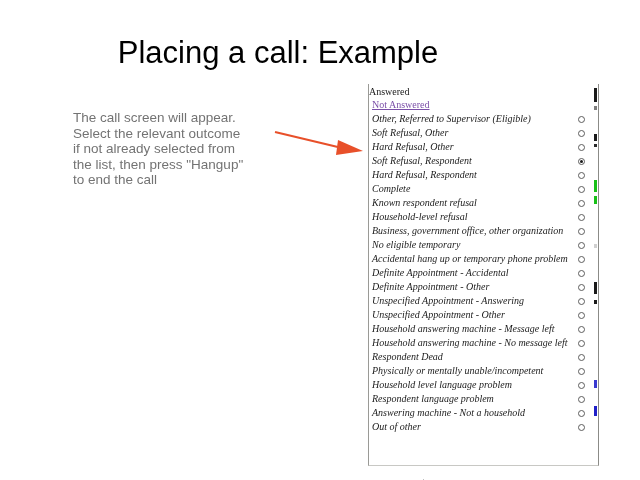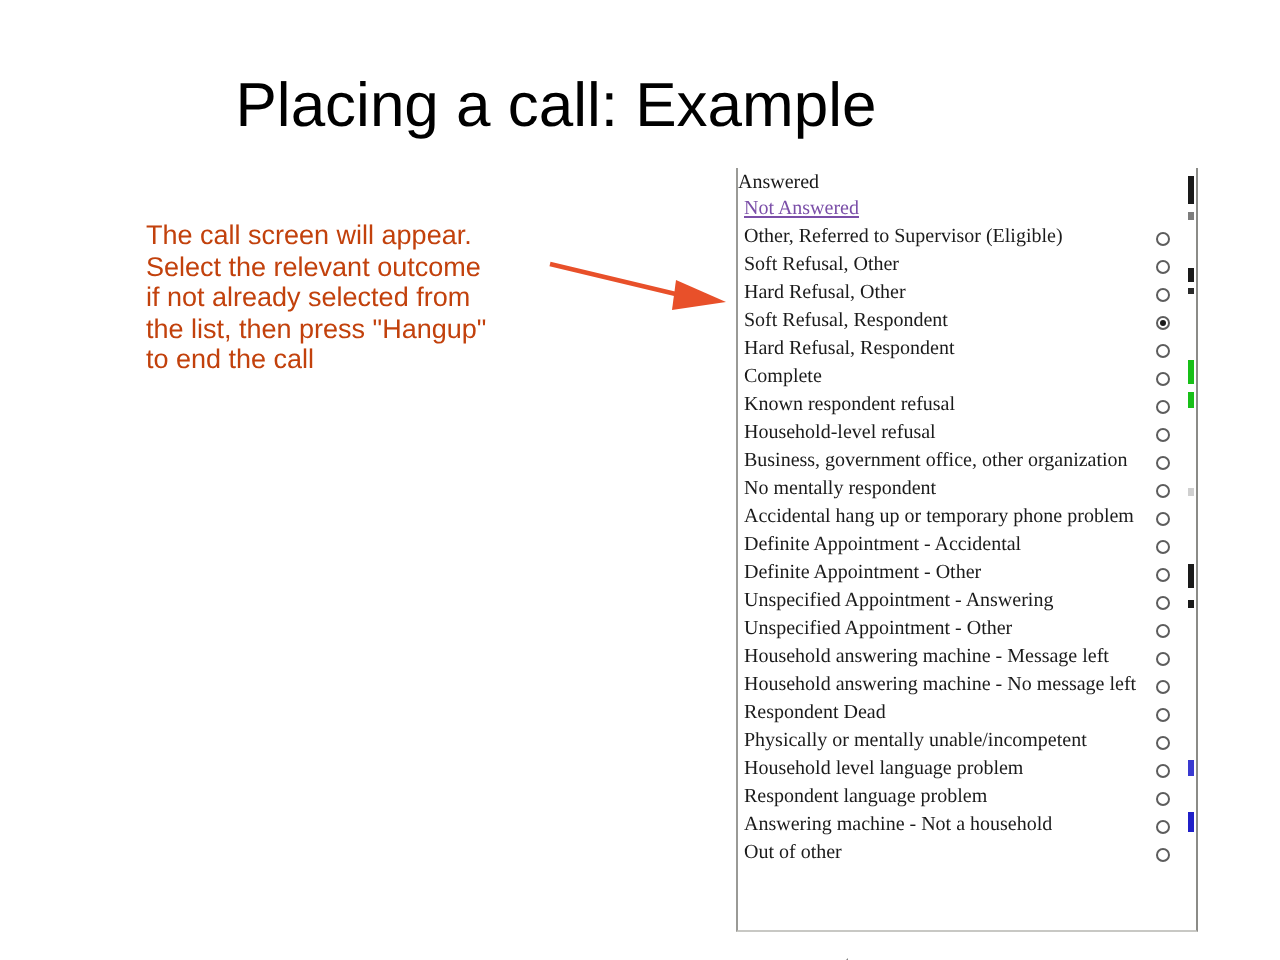--- a/index.html
+++ b/index.html
@@ -41,21 +41,21 @@
 
   
   #body-text {
     position: absolute;
     left: 73px;
     top: 110px;
     width: 205px;
     font-family: "Liberation Sans", sans-serif;
     font-size: 13.5px;
     line-height: 15.6px;
-    color: #c2410c;
+    color: #737373;
   }
   #body-text .line {
     white-space: nowrap;
   }
 
   
   #arrow-annotation {
     position: absolute;
     left: 270px;
     top: 124px;
@@ -114,20 +114,21 @@
     color: #7b4fa8;
     text-decoration: underline;
     cursor: pointer;
   }
 
   #outcome-list {
     position: absolute;
     left: 0;
     top: 28px;
     width: 229px;
+    font-style: italic;
   }
 
   .outcome-row {
     position: relative;
     height: 14px;
     line-height: 14px;
   }
   .outcome-label {
     position: absolute;
     left: 3px;
@@ -243,21 +244,21 @@
         </div>
         <div class="outcome-row">
           <span class="outcome-label">Household-level refusal</span>
           <span class="outcome-radio"></span>
         </div>
         <div class="outcome-row">
           <span class="outcome-label">Business, government office, other organization</span>
           <span class="outcome-radio"></span>
         </div>
         <div class="outcome-row">
-          <span class="outcome-label">No mentally respondent</span>
+          <span class="outcome-label">No eligible temporary</span>
           <span class="outcome-radio"></span>
         </div>
         <div class="outcome-row">
           <span class="outcome-label">Accidental hang up or temporary phone problem</span>
           <span class="outcome-radio"></span>
         </div>
         <div class="outcome-row">
           <span class="outcome-label">Definite Appointment - Accidental</span>
           <span class="outcome-radio"></span>
         </div>

